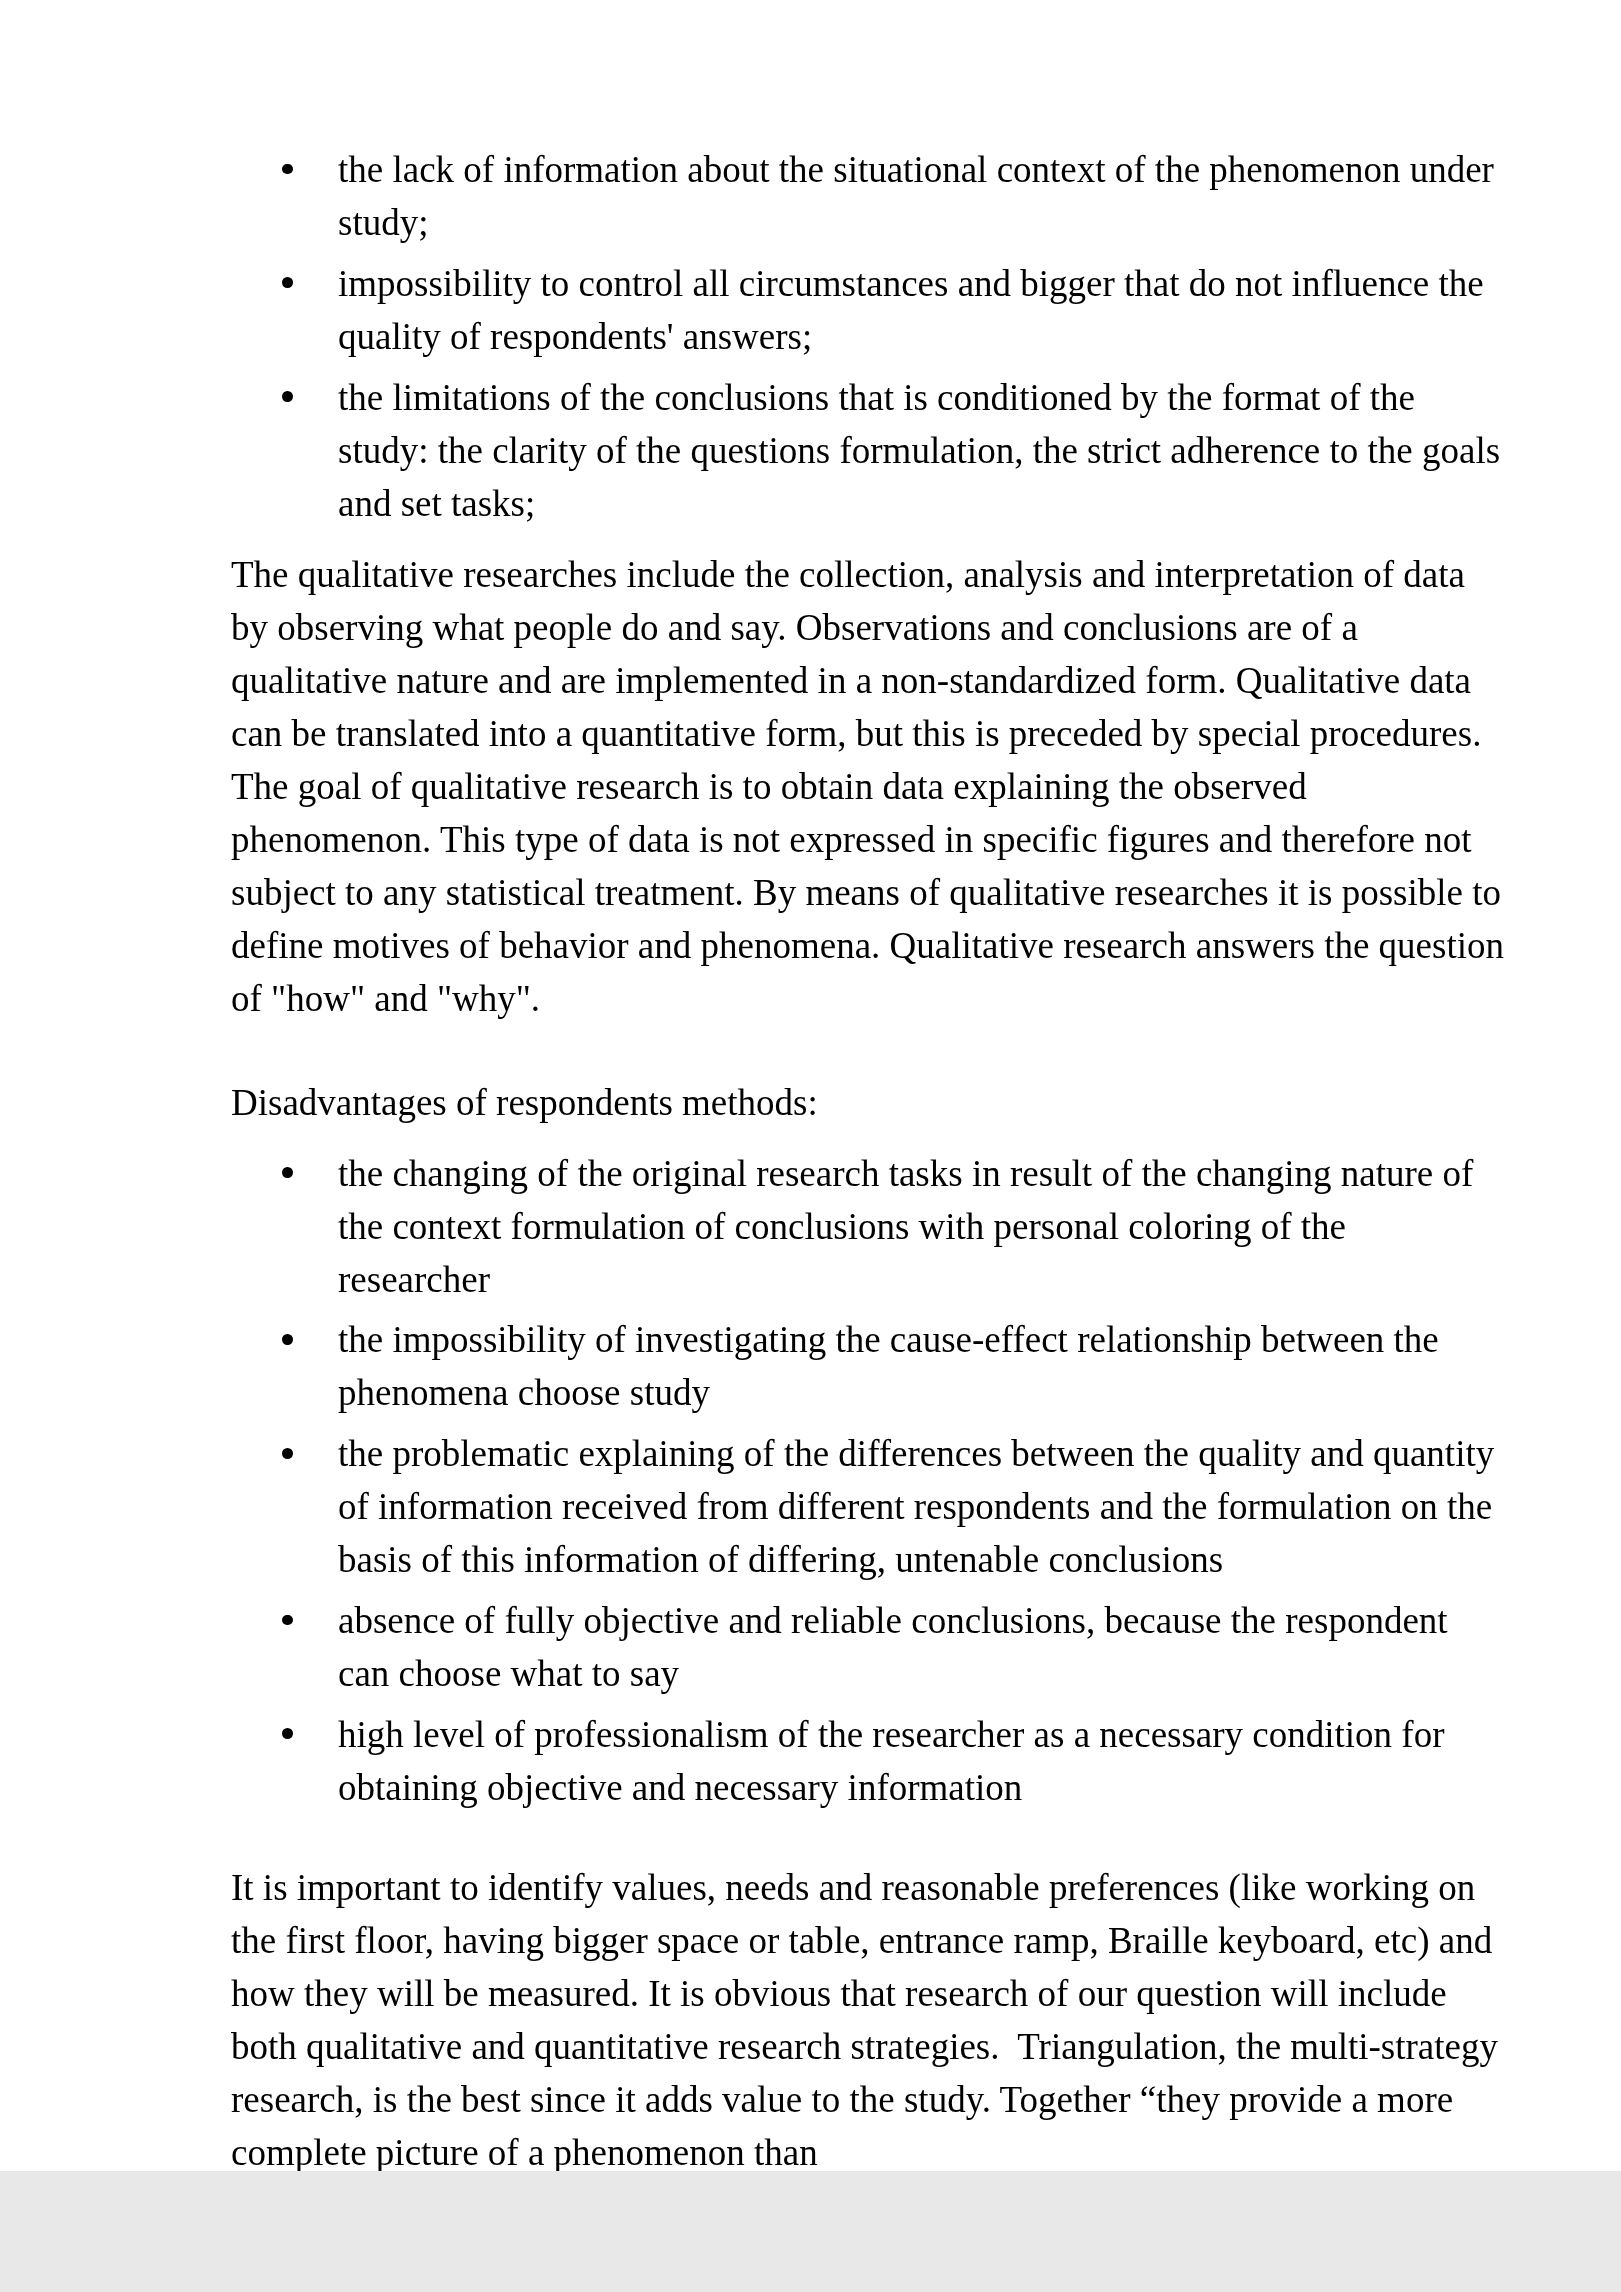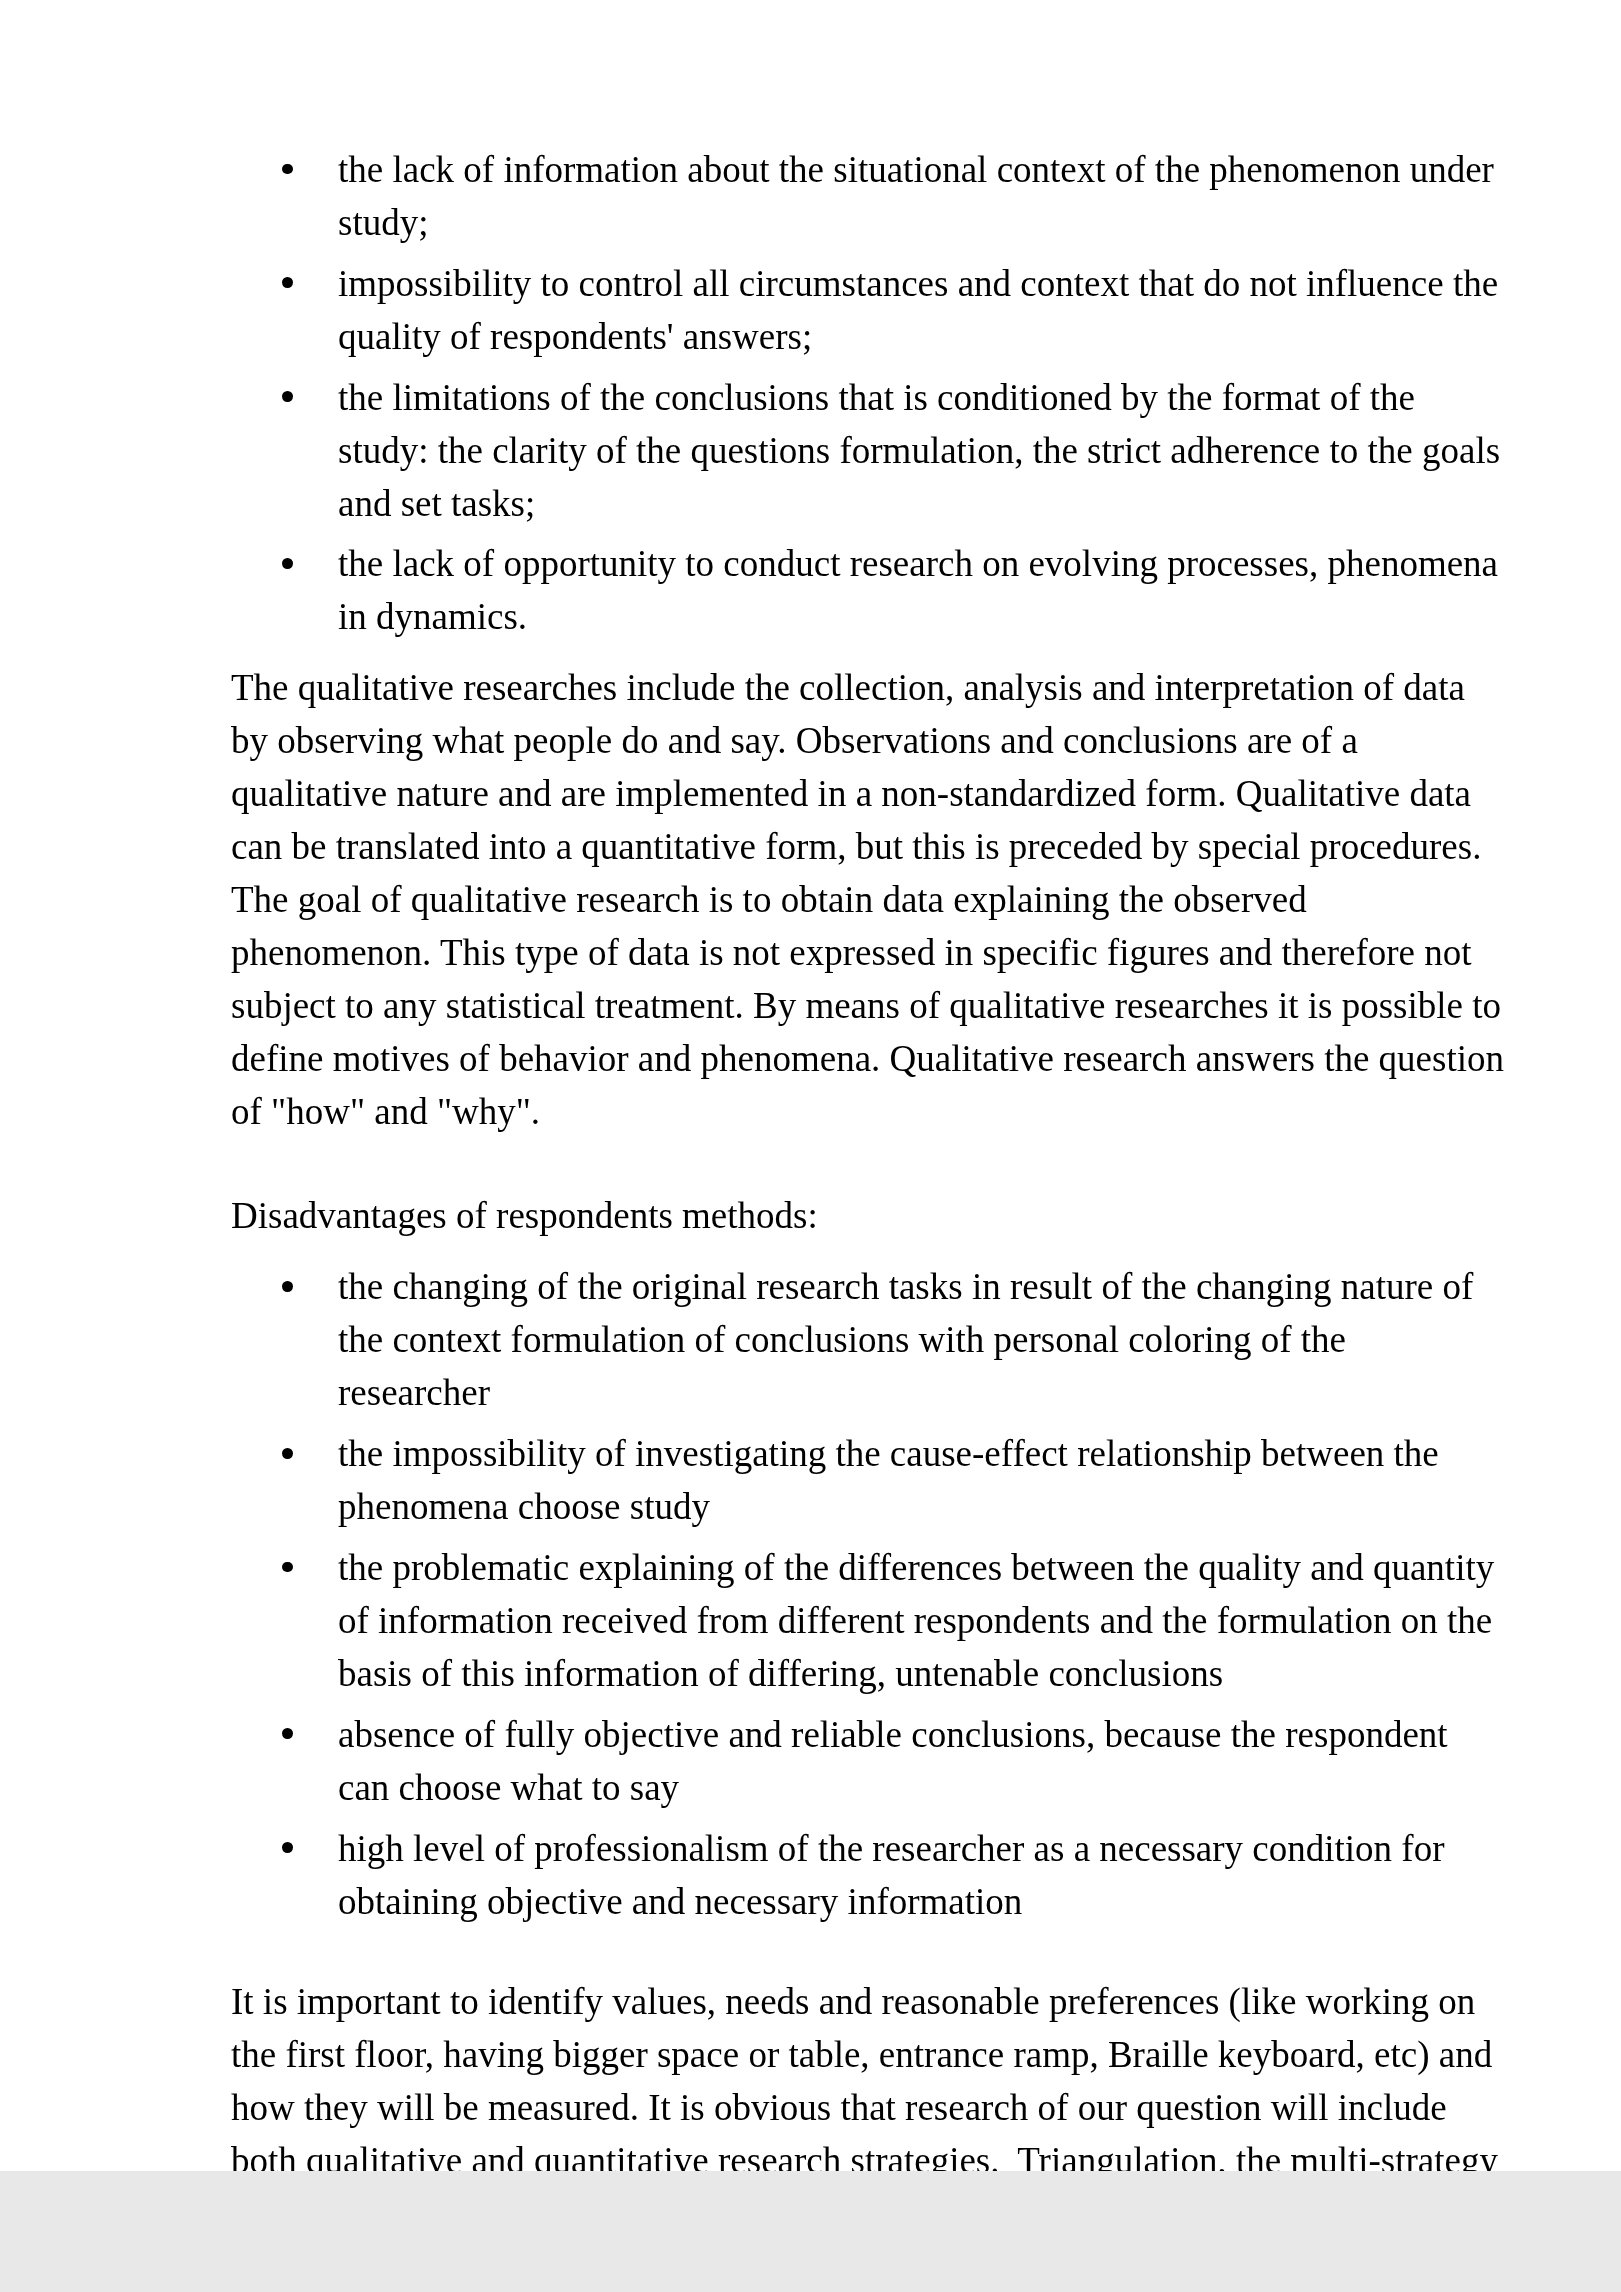--- a/index.html
+++ b/index.html
@@ -52,29 +52,25 @@
 <div class="page">
   <div class="content">
 
     <ul class="blist blist-limitations">
       <li>
         <span class="dot"></span>
         <span>the lack of information about the situational context of the phenomenon under study;</span>
       </li>
       <li>
         <span class="dot"></span>
-        <span>impossibility to control all circumstances and context that do not influence the quality of respondents' answers;</span>
+        <span>impossibility to control all circumstances and bigger that do not influence the quality of respondents' answers;</span>
       </li>
       <li>
         <span class="dot"></span>
         <span>the limitations of the conclusions that is conditioned by the format of the study: the clarity of the questions formulation, the strict adherence to the goals and set tasks;</span>
-      </li>
-      <li>
-        <span class="dot"></span>
-        <span>the lack of opportunity to conduct research on evolving processes, phenomena in dynamics.</span>
       </li>
     </ul>
 
     <p class="para para-qualitative">The qualitative researches include the collection, analysis and interpretation of data by observing what people do and say. Observations and conclusions are of a qualitative nature and are implemented in a non-standardized form. Qualitative data can be translated into a quantitative form, but this is preceded by special procedures. The goal of qualitative research is to obtain data explaining the observed phenomenon. This type of data is not expressed in specific figures and therefore not subject to any statistical treatment. By means of qualitative researches it is possible to define motives of behavior and phenomena. Qualitative research answers the question of "how" and "why".</p>
 
     <p class="para para-heading">Disadvantages of respondents methods:</p>
 
     <ul class="blist blist-disadvantages">
       <li>
         <span class="dot"></span>

